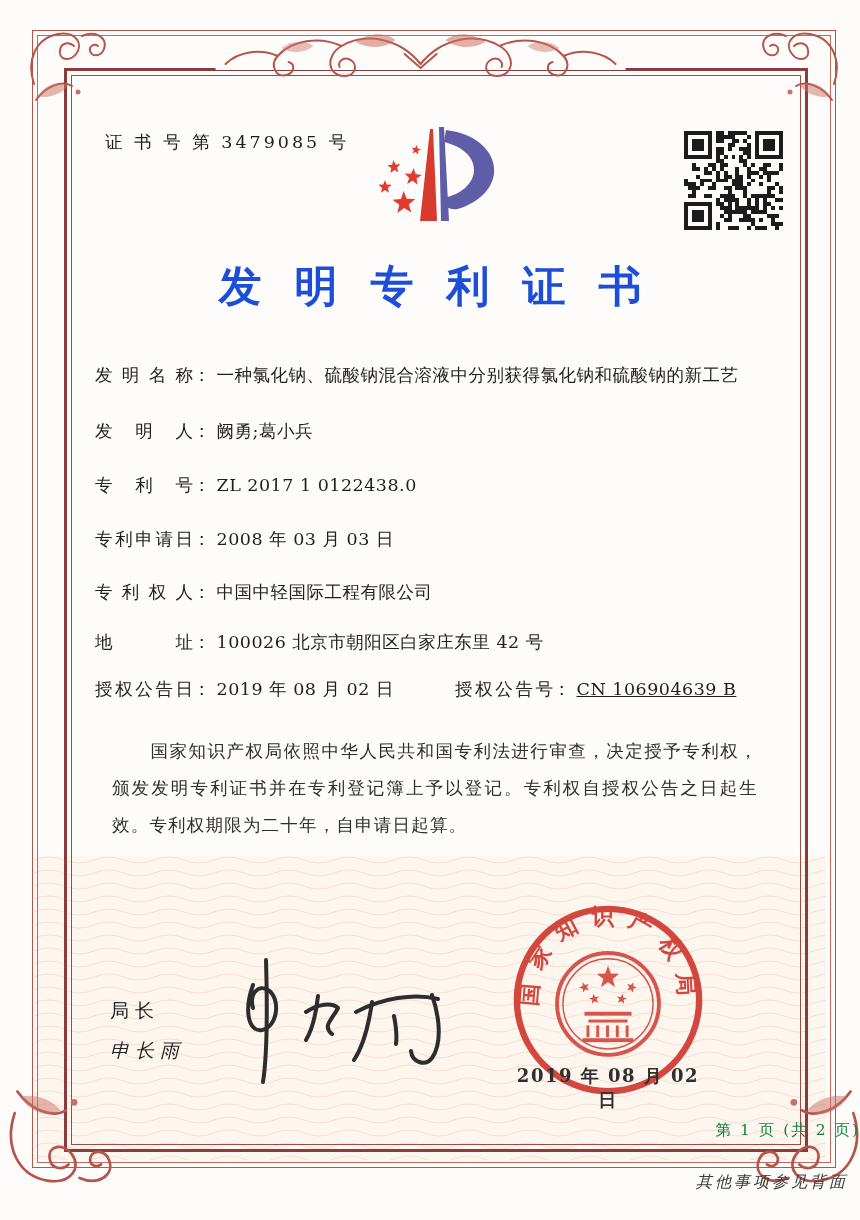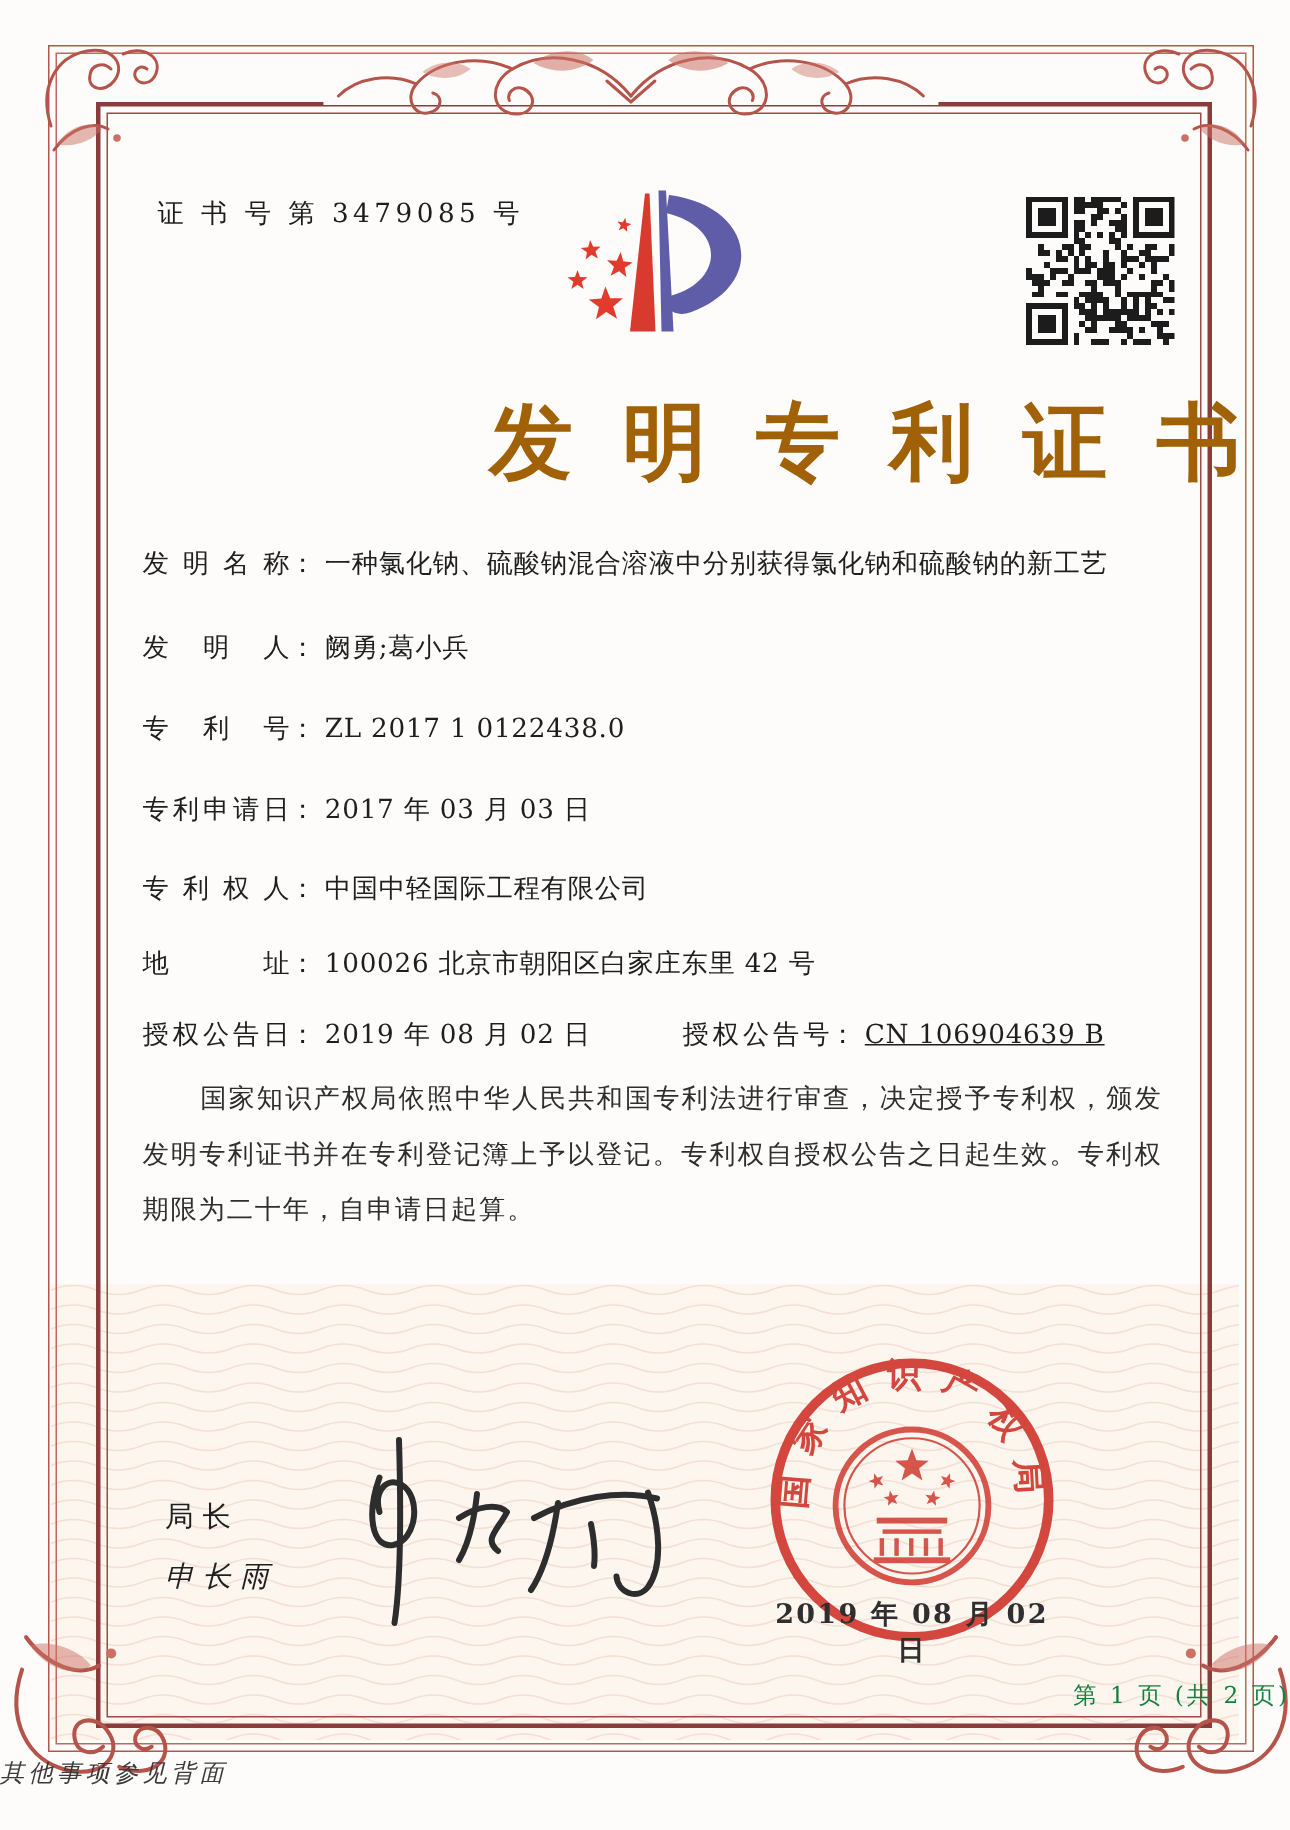--- a/index.html
+++ b/index.html
@@ -25,41 +25,41 @@
   .top-center{left:50%;top:18px;transform:translateX(-52%);}
   
   #waves-svg{position:absolute;left:34px;top:856px;z-index:1;}
   
   .content{position:absolute;inset:0;z-index:4;}
   .abs{position:absolute;}
   .cert-no{left:95px;top:130px;font-size:17.5px;letter-spacing:3px;color:#1d1d1d;margin-left:10px;}
   .logo-wrap{left:342px;top:106px;width:180px;height:130px;}
   .qr-wrap{left:684px;top:131px;width:99px;height:99px;}
   .doc-title{
-    left:0;right:0;top:258px;text-align:right;
-    font-size:56px;font-weight:600;letter-spacing:33px;text-indent:33px;color:#a16207;
+    left:0;right:0;top:258px;text-align:center;
+    font-size:43px;font-weight:600;letter-spacing:33px;text-indent:33px;color:#1d4ed8;
   }
   .field-row{left:95px;right:70px;font-size:17.5px;white-space:nowrap;color:#1f1f1f;}
   .lbl{display:inline-block;width:98px;text-align:justify;text-align-last:justify;vertical-align:top;}
   .colon{display:inline-block;margin-right:6px;}
   .val{letter-spacing:0.5px;}
   .pair2{position:absolute;left:360px;top:0;text-decoration:underline;}
   .body-text{
     left:95px;width:680px;top:716px;font-size:17.5px;line-height:37px;
     letter-spacing:1.2px;color:#2e2e2e;text-align:justify;
   }
-  .body-text p{margin:0;text-indent:2.2em;font-family:Liberation Mono, monospace;}
+  .body-text p{margin:17px;text-indent:2.2em;}
   .sig-title{left:110px;top:998px;font-size:19px;letter-spacing:6px;color:#1f1f1f;}
   .sig-name{left:110px;top:1038px;font-size:19px;letter-spacing:6px;color:#1f1f1f;font-style:italic;}
   .signature-wrap{left:215px;top:946px;width:250px;height:145px;}
   .seal-wrap{left:510px;top:902px;width:196px;height:196px;opacity:.9;}
   .seal-date{left:506px;top:1064px;width:204px;text-align:center;font-size:18px;
     font-weight:600;letter-spacing:1.5px;color:#2f2f2f;}
   .page-indicator{left:0;right:0;top:1120px;text-align:right;font-size:15.5px;letter-spacing:2px;color:#15803d;}
-  .back-note{left:0;right:12px;top:1172px;text-align:left;font-size:16px;letter-spacing:3px;
+  .back-note{left:0;right:12px;top:1172px;text-align:right;font-size:16px;letter-spacing:3px;
     font-style:italic;color:#3a3a3a;}
   .orn-stroke{stroke:#b5544a;fill:none;stroke-width:2;stroke-linecap:round;}
   .orn-fill{fill:#cb7065;stroke:none;}
 </style>
 </head>
 <body>
 
 <div class="sheet">
 
   <svg id="waves-svg" width="792" height="304">
@@ -489,21 +489,21 @@
     <div class="abs field-row" style="top:363px">
       <span class="lbl">发明名称</span><span class="colon">：</span><span class="val">一种氯化钠、硫酸钠混合溶液中分别获得氯化钠和硫酸钠的新工艺</span>
     </div>
     <div class="abs field-row" style="top:419px">
       <span class="lbl">发明人</span><span class="colon">：</span><span class="val">阙勇;葛小兵</span>
     </div>
     <div class="abs field-row" style="top:473px">
       <span class="lbl">专利号</span><span class="colon">：</span><span class="val">ZL 2017 1 0122438.0</span>
     </div>
     <div class="abs field-row" style="top:527px">
-      <span class="lbl">专利申请日</span><span class="colon">：</span><span class="val">2017 年 03 月 03 日</span>
+      <span class="lbl">专利申请日</span><span class="colon">：</span><span class="val">2008 年 03 月 03 日</span>
     </div>
     <div class="abs field-row" style="top:580px">
       <span class="lbl">专利权人</span><span class="colon">：</span><span class="val">中国中轻国际工程有限公司</span>
     </div>
     <div class="abs field-row" style="top:630px">
       <span class="lbl">地址</span><span class="colon">：</span><span class="val">100026 北京市朝阳区白家庄东里 42 号</span>
     </div>
     <div class="abs field-row" style="top:677px">
       <span class="lbl">授权公告日</span><span class="colon">：</span><span class="val">2019 年 08 月 02 日</span>
       <span class="pair2">

